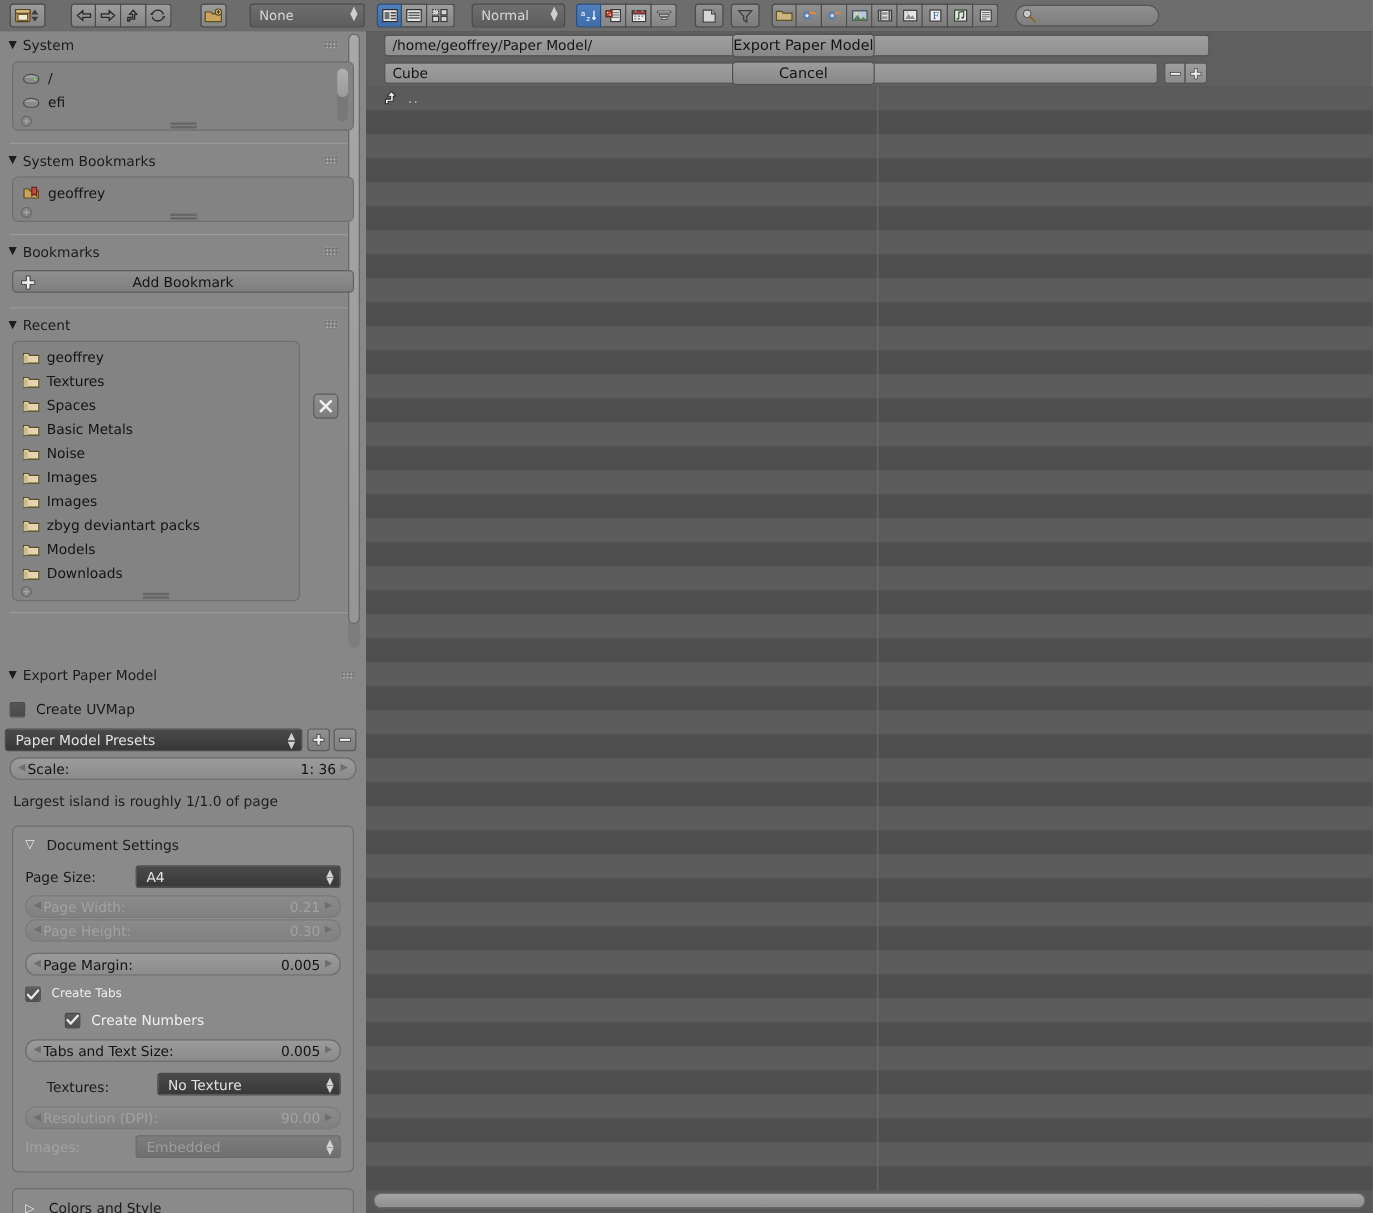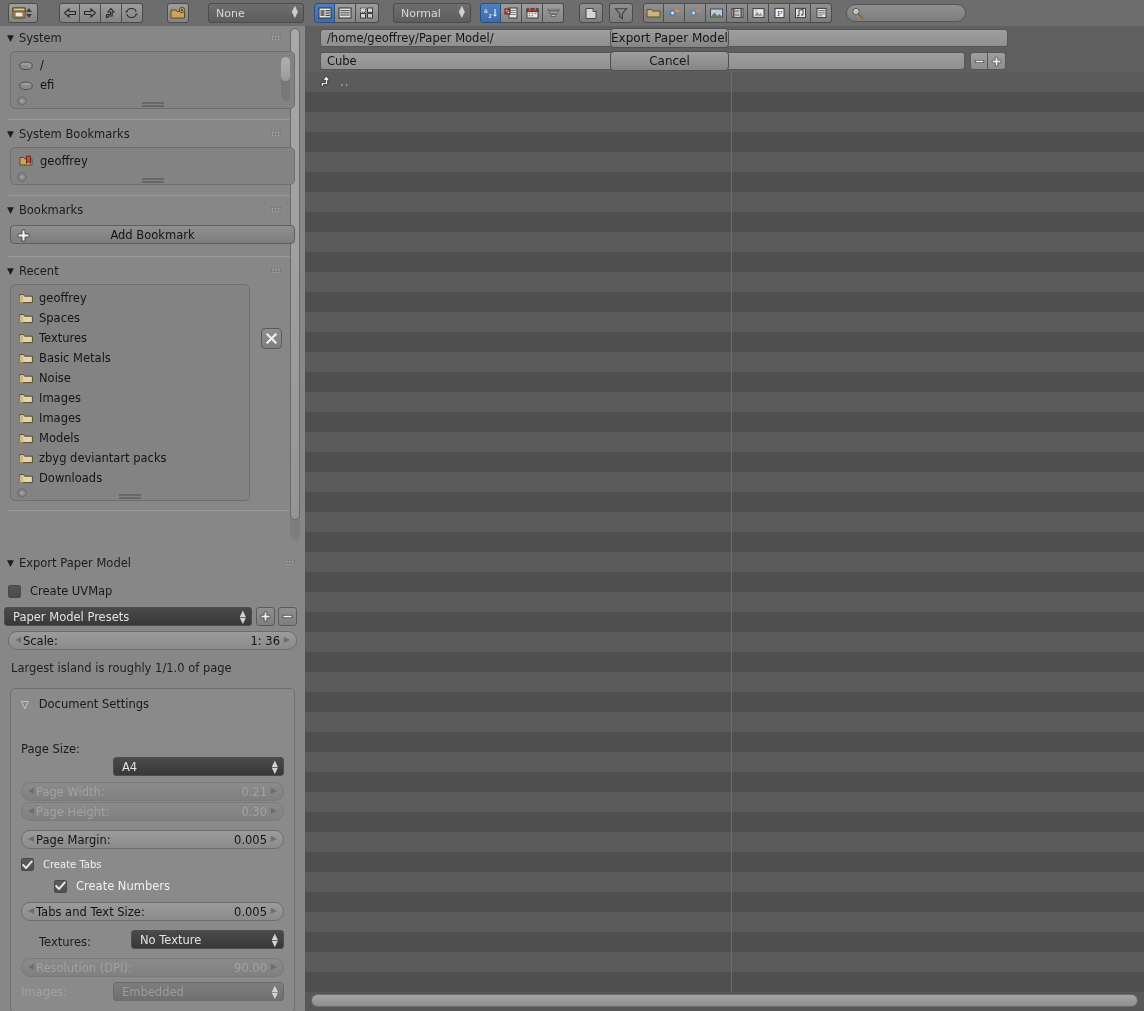--- a/index.html
+++ b/index.html
@@ -573,30 +573,30 @@
           </span>
         <span class="lbl">geoffrey</span>
       </div>
       <div class="lrow">
         <span style="display:flex;">
             <svg class="ico" width="14" height="11" viewBox="0 0 14 11">
               <path d="M0.6 1.6 L4.6 1.6 L5.6 3.2 L13.4 3.2 L13.4 9.6 L0.6 9.6 Z" fill="#e3d6ae" stroke="#5a4c24"></path>
               <path d="M0.6 3.2 L4.2 3.2 L4.2 9.6 L0.6 9.6 Z" fill="#cdbb8a"></path>
             </svg>
           </span>
-        <span class="lbl">Spaces</span>
+        <span class="lbl">Textures</span>
       </div>
       <div class="lrow">
         <span style="display:flex;">
             <svg class="ico" width="14" height="11" viewBox="0 0 14 11">
               <path d="M0.6 1.6 L4.6 1.6 L5.6 3.2 L13.4 3.2 L13.4 9.6 L0.6 9.6 Z" fill="#e3d6ae" stroke="#5a4c24"></path>
               <path d="M0.6 3.2 L4.2 3.2 L4.2 9.6 L0.6 9.6 Z" fill="#cdbb8a"></path>
             </svg>
           </span>
-        <span class="lbl">Textures</span>
+        <span class="lbl">Spaces</span>
       </div>
       <div class="lrow">
         <span style="display:flex;">
             <svg class="ico" width="14" height="11" viewBox="0 0 14 11">
               <path d="M0.6 1.6 L4.6 1.6 L5.6 3.2 L13.4 3.2 L13.4 9.6 L0.6 9.6 Z" fill="#e3d6ae" stroke="#5a4c24"></path>
               <path d="M0.6 3.2 L4.2 3.2 L4.2 9.6 L0.6 9.6 Z" fill="#cdbb8a"></path>
             </svg>
           </span>
         <span class="lbl">Basic Metals</span>
       </div>
@@ -627,30 +627,30 @@
           </span>
         <span class="lbl">Images</span>
       </div>
       <div class="lrow">
         <span style="display:flex;">
             <svg class="ico" width="14" height="11" viewBox="0 0 14 11">
               <path d="M0.6 1.6 L4.6 1.6 L5.6 3.2 L13.4 3.2 L13.4 9.6 L0.6 9.6 Z" fill="#e3d6ae" stroke="#5a4c24"></path>
               <path d="M0.6 3.2 L4.2 3.2 L4.2 9.6 L0.6 9.6 Z" fill="#cdbb8a"></path>
             </svg>
           </span>
-        <span class="lbl">Models</span>
+        <span class="lbl">zbyg deviantart packs</span>
       </div>
       <div class="lrow">
         <span style="display:flex;">
             <svg class="ico" width="14" height="11" viewBox="0 0 14 11">
               <path d="M0.6 1.6 L4.6 1.6 L5.6 3.2 L13.4 3.2 L13.4 9.6 L0.6 9.6 Z" fill="#e3d6ae" stroke="#5a4c24"></path>
               <path d="M0.6 3.2 L4.2 3.2 L4.2 9.6 L0.6 9.6 Z" fill="#cdbb8a"></path>
             </svg>
           </span>
-        <span class="lbl">zbyg deviantart packs</span>
+        <span class="lbl">Models</span>
       </div>
       <div class="lrow">
         <span style="display:flex;">
             <svg class="ico" width="14" height="11" viewBox="0 0 14 11">
               <path d="M0.6 1.6 L4.6 1.6 L5.6 3.2 L13.4 3.2 L13.4 9.6 L0.6 9.6 Z" fill="#e3d6ae" stroke="#5a4c24"></path>
               <path d="M0.6 3.2 L4.2 3.2 L4.2 9.6 L0.6 9.6 Z" fill="#cdbb8a"></path>
             </svg>
           </span>
         <span class="lbl">Downloads</span>
       </div>
@@ -708,21 +708,21 @@
       <div style="margin:11px 0 0 11px; font-size:11.5px; color:#1e1e1e;">Largest island is roughly 1/1.0 of page</div>
 
       <div class="subpanel" style="margin-top:13px; padding-bottom:11px;">
         <div class="subhead" style="margin-top:4px;">
           <span class="tri">▽</span>
           <span>Document Settings</span>
         </div>
 
         <div class="row" style="margin:6px 10px 0 10px;">
           <span style="width:92px; font-size:11.5px;">Page Size:</span>
-          <div class="dropdown" style="flex:1;margin-top:36px;">
+          <div class="dropdown" style="flex:1;">
             <span>A4</span>
             <span class="arrows">
                 <span>▲</span>
                 <span>▼</span>
               </span>
           </div>
         </div>
 
         <div class="numfield disabled" style="margin:6px 10px 0 10px;">
           <span class="la">◀</span>

